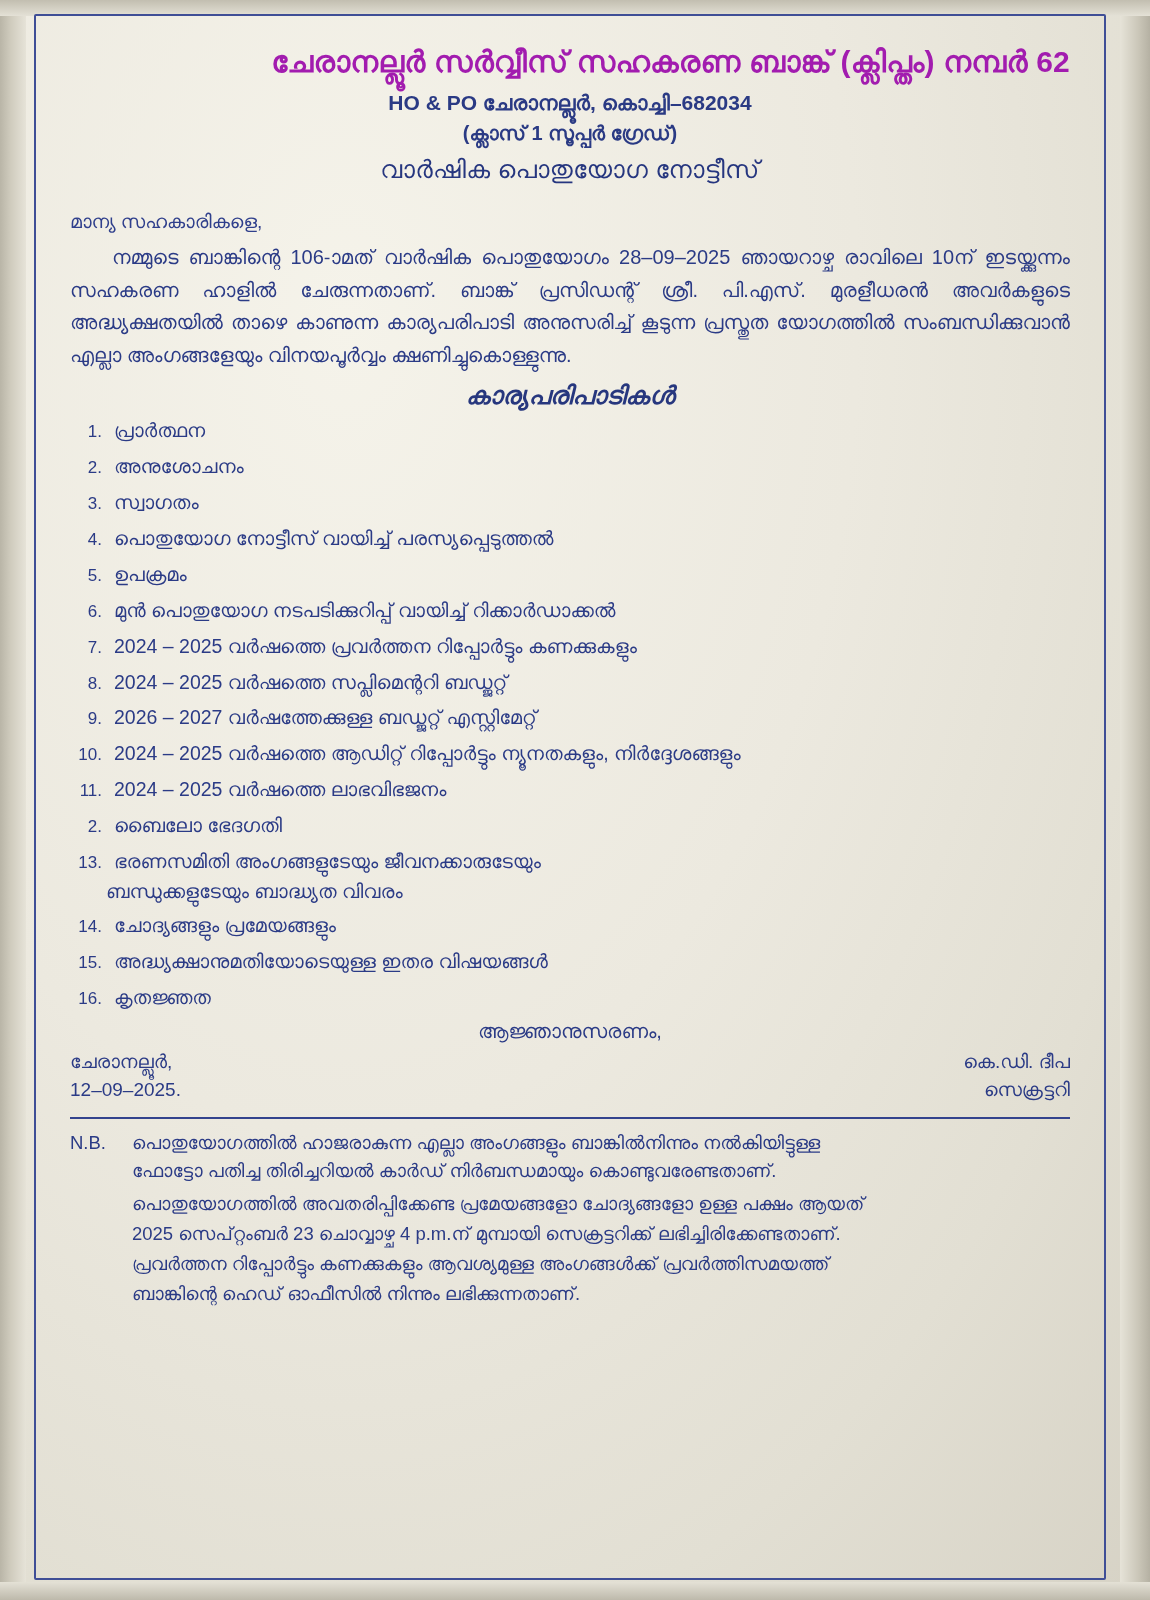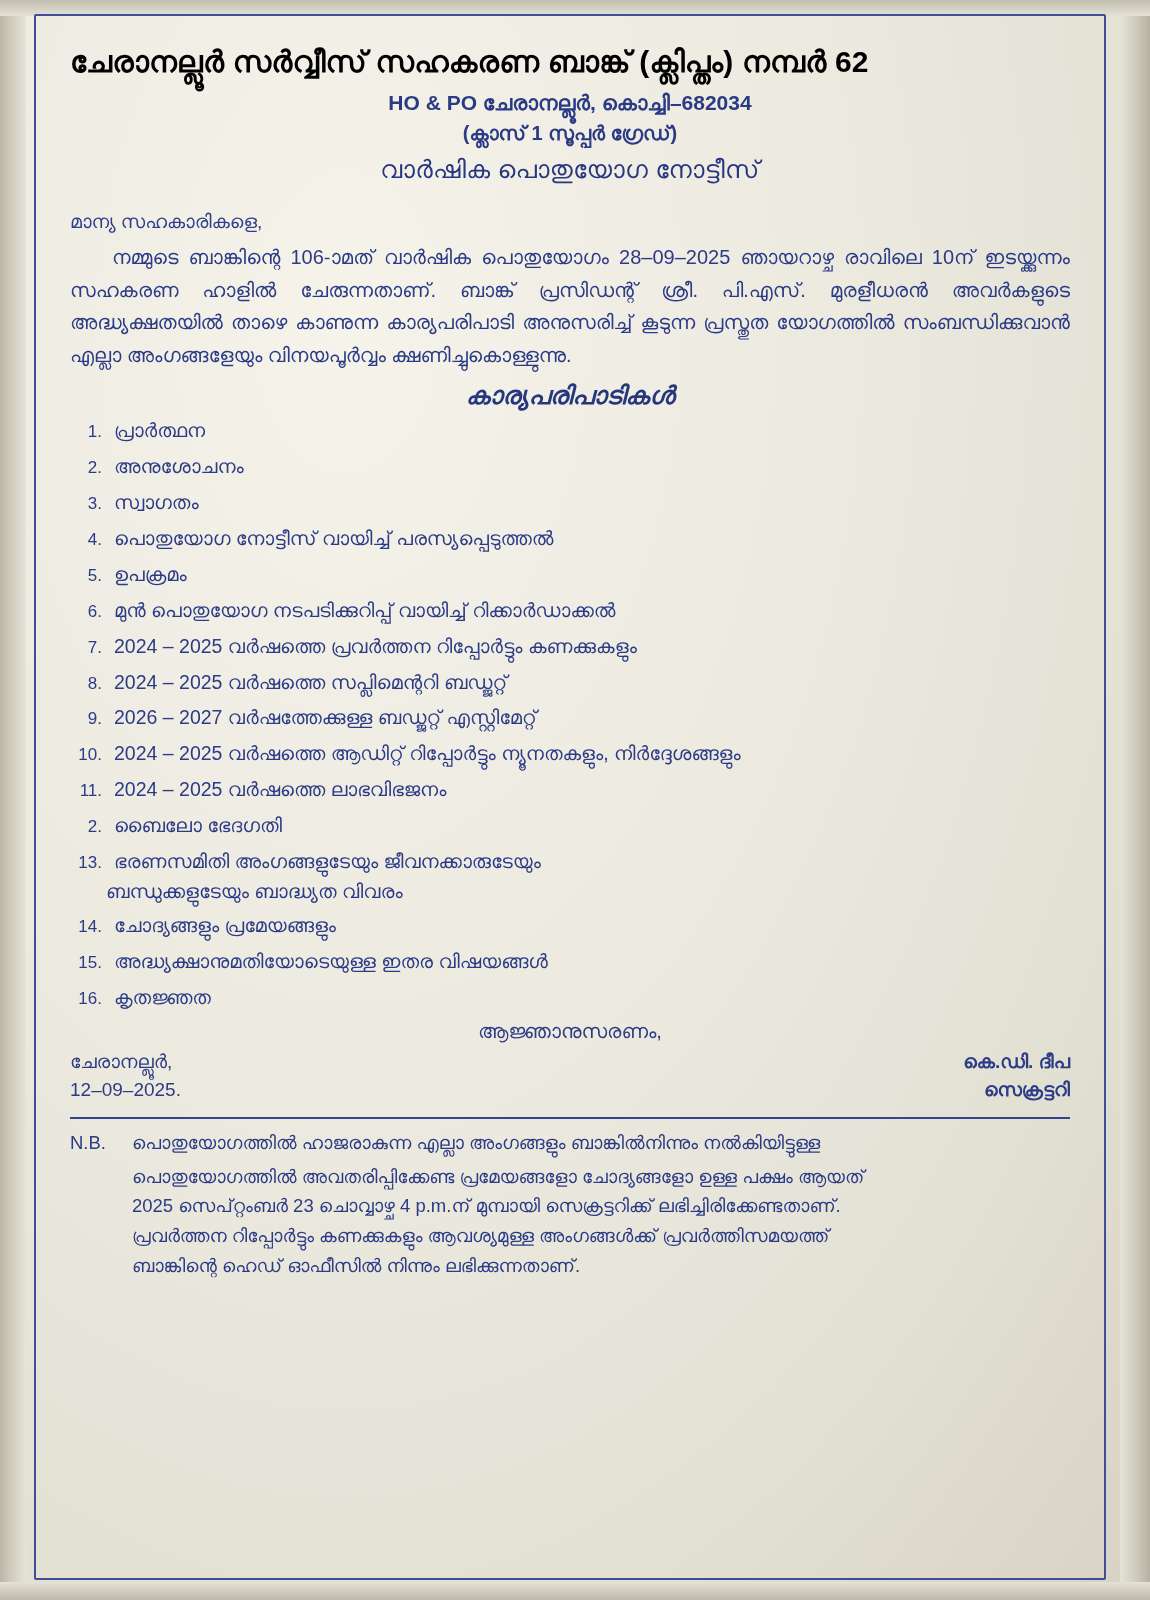--- a/index.html
+++ b/index.html
@@ -57,26 +57,26 @@
     right: 44px;
     bottom: 20px;
     border: 2px solid #3f4e96;
     border-radius: 2px;
     box-sizing: border-box;
     padding: 28px 34px 10px 34px;
     color: #2c3c87;
   }
 
   .title-main {
-    text-align: left;
+    text-align: right;
     font-size: 30px;
     font-weight: bold;
     letter-spacing: 0.2px;
     line-height: 1.18;
-    color: #000000;
+    color: #a21caf;
   }
   .title-sub1 {
     text-align: center;
     font-size: 21px;
     font-weight: bold;
     margin-top: 12px;
     color: #2a3a84;
   }
   .title-sub2 {
     text-align: center;
@@ -163,21 +163,21 @@
   }
 
   .signblock {
     display: flex;
     justify-content: space-between;
     margin-top: 8px;
     font-size: 19px;
     color: #2b3b86;
   }
   .signblock .left div { margin-bottom: 6px; }
-  .signblock .right { text-align: right; font-weight: bold; }
+  .signblock .right { text-align: right; font-weight: normal; }
   .signblock .right div { margin-bottom: 6px; }
 
   .rule {
     border: none;
     border-top: 2px solid #33438d;
     margin: 10px 0 10px 0;
   }
 
   .nb {
     font-size: 18.5px;
@@ -303,20 +303,21 @@
       </div>
     </div>
 
     <hr class="rule">
 
     <div class="nb">
       <div class="nb-row">
         <span class="nb-label">N.B.</span>
         <span class="nb-text">പൊതുയോഗത്തില്‍ ഹാജരാകുന്ന എല്ലാ അംഗങ്ങളും ബാങ്കില്‍നിന്നും നല്‍കിയിട്ടുള്ള</span>
       </div>
+      <p>ഫോട്ടോ പതിച്ച തിരിച്ചറിയല്‍ കാര്‍ഡ് നിര്‍ബന്ധമായും കൊണ്ടുവരേണ്ടതാണ്.</p>
       <p class="para-gap">പൊതുയോഗത്തില്‍ അവതരിപ്പിക്കേണ്ട പ്രമേയങ്ങളോ ചോദ്യങ്ങളോ ഉള്ള പക്ഷം ആയത്</p>
       <p>2025 സെപ്റ്റംബര്‍ 23 ചൊവ്വാഴ്ച 4 p.m.ന് മുമ്പായി സെക്രട്ടറിക്ക് ലഭിച്ചിരിക്കേണ്ടതാണ്.</p>
       <p>പ്രവര്‍ത്തന റിപ്പോര്‍ട്ടും കണക്കുകളും ആവശ്യമുള്ള അംഗങ്ങള്‍ക്ക് പ്രവര്‍ത്തിസമയത്ത്</p>
       <p>ബാങ്കിന്റെ ഹെഡ് ഓഫീസില്‍ നിന്നും ലഭിക്കുന്നതാണ്.</p>
     </div>
 
   </div>
 </div>
 
 </body></html>

